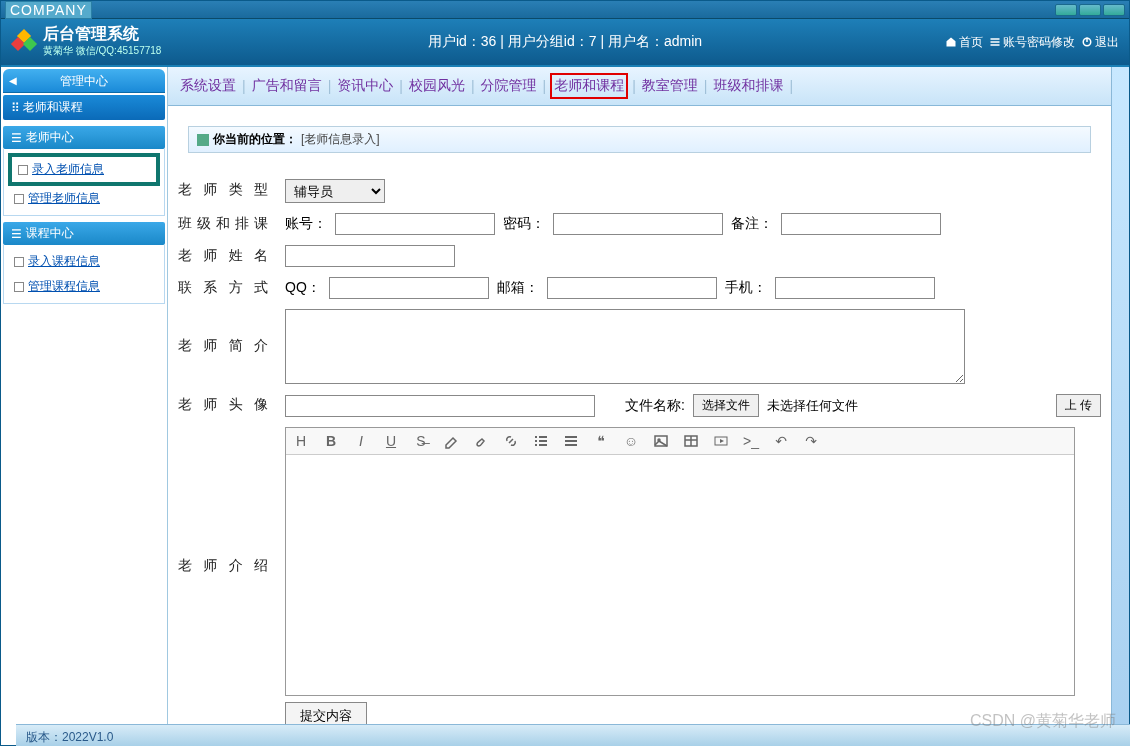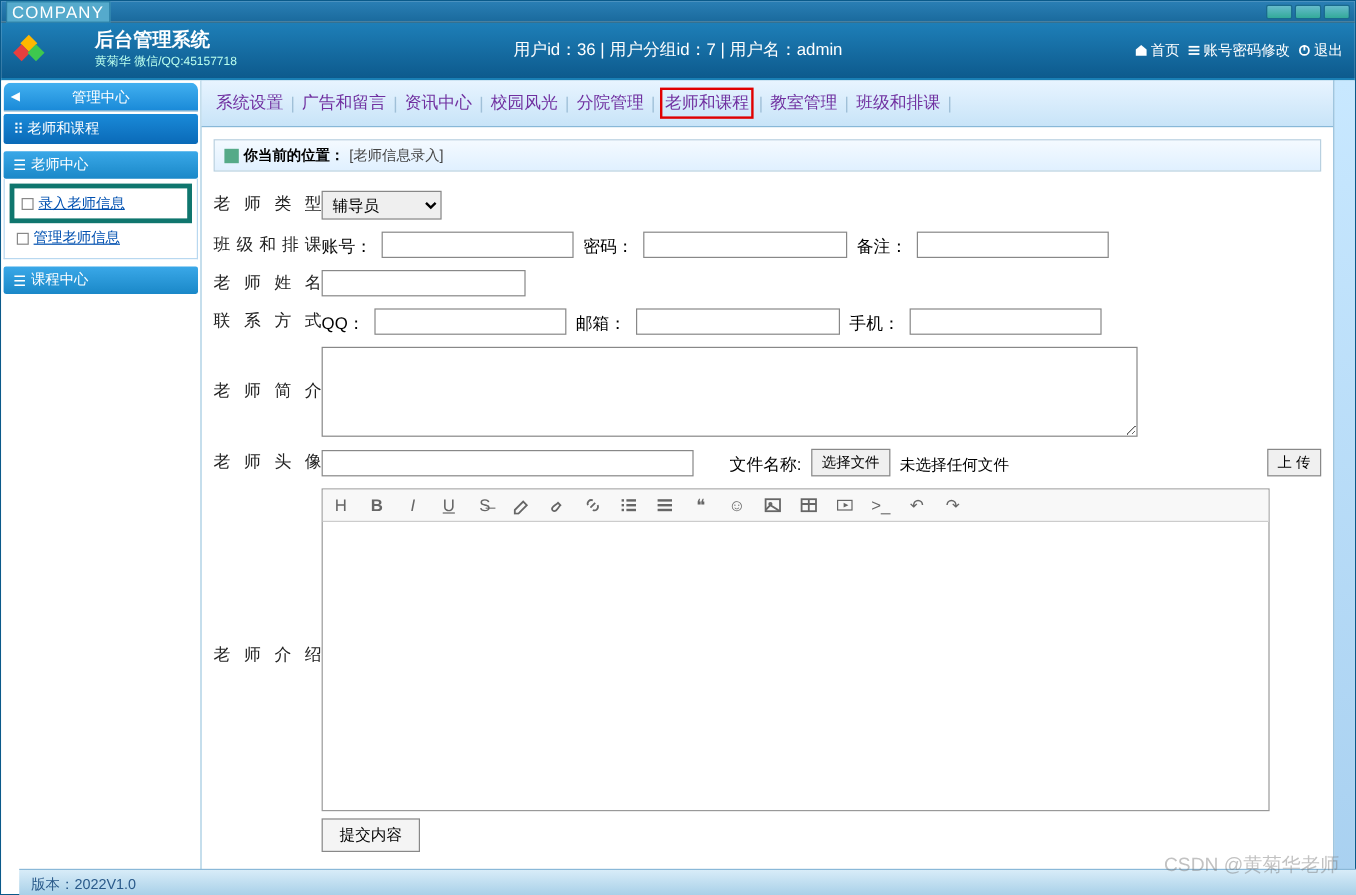--- a/index.html
+++ b/index.html
@@ -2,21 +2,21 @@
 <html><head>
 <meta charset="utf-8">
 <style>
 * { box-sizing: border-box; margin: 0; padding: 0; }
 body { font-family: "Microsoft YaHei", Arial, sans-serif; font-size: 12px; background: #fff; width: 1130px; height: 746px; overflow: hidden; position: relative; }
 .window-frame { border: 1px solid #0a5a8a; width: 1130px; height: 746px; display: flex; flex-direction: column; }
 .titlebar { background: linear-gradient(#2a7fb5,#1a6a9d); height: 18px; border-bottom: 1px solid #0a4a6a; display: flex; align-items: center; padding: 0 4px; }
 .titlebar .company { background: #5ac; color: #fff; font-size: 14px; padding: 0 4px; border: 1px solid #2a7fa5; letter-spacing: 1px; font-weight: normal; }
 .titlebar .win-btns { margin-left: auto; display: flex; gap: 2px; }
 .titlebar .win-btn { width: 22px; height: 12px; background: linear-gradient(#6bc,#3a9); border: 1px solid #1a6a8d; border-radius: 2px; }
-.header { background: linear-gradient(#1e7fb8,#0d5a8d); height: 46px; display: flex; align-items: center; color: #fff; padding: 0 10px; position: relative; gap: 36px; }
+.header { background: linear-gradient(#1e7fb8,#0d5a8d); height: 46px; display: flex; align-items: center; color: #fff; padding: 0 10px; position: relative; }
 .logo-cubes { width: 26px; height: 26px; margin-right: 6px; position: relative; }
 .logo-cubes .c { position: absolute; width: 10px; height: 10px; transform: rotate(45deg); }
 .logo-cubes .c1 { background: #ffb700; top: 2px; left: 8px; }
 .logo-cubes .c2 { background: #e83e3e; top: 10px; left: 2px; }
 .logo-cubes .c3 { background: #3ec74e; top: 10px; left: 14px; }
 .app-title { font-size: 16px; font-weight: bold; line-height: 1; }
 .app-sub { font-size: 10px; color: #bfe; margin-top: 2px; }
 .user-line { position: absolute; left: 50%; transform: translateX(-50%); font-size: 14px; white-space: nowrap; }
 .header-actions { margin-left: auto; display: flex; gap: 6px; font-size: 12px; }
 .header-actions .ha { color: #fff; cursor: pointer; display: flex; align-items: center; gap: 2px; }
@@ -31,28 +31,28 @@
 .side-cat { background: linear-gradient(#3aa8e8,#1a88c8); color: #fff; padding: 3px 8px; font-size: 12px; border-radius: 2px; margin-top: 2px; display: flex; align-items: center; gap: 4px; }
 .side-body { border: 1px solid #b8d8f0; border-top: none; padding: 4px; }
 .side-link { font-size: 12px; padding: 4px 6px; color: #0050b0; text-decoration: underline; cursor: pointer; display: flex; align-items: center; gap: 4px; }
 .side-link.hl { border: 4px solid #0f766e; }
 .bullet { width: 10px; height: 10px; border: 1px solid #888; display: inline-block; }
 .main { flex: 1; display: flex; flex-direction: column; min-width: 0; }
 .topnav { background: linear-gradient(#e8f4ff,#c8e4f8); border-bottom: 1px solid #88b8d8; padding: 6px 10px; display: flex; align-items: center; gap: 4px; flex-wrap: wrap; font-size: 14px; }
 .topnav .tn-item { color: #7030a0; cursor: pointer; padding: 2px 2px; font-family: Liberation Serif, serif; }
 .topnav .tn-sep { color: #a0c0d8; }
 .topnav .tn-item.hl { border: 2px solid #e00000; color: #7030a0; }
-.breadcrumb { background: linear-gradient(#f4faff,#e0f0ff); border-bottom: 1px solid #c0d8e8; padding: 4px 8px; font-size: 12px; display: flex; align-items: center; gap: 4px; margin: 10px; border: 1px solid #b8d0e0; }
+.breadcrumb { background: linear-gradient(#f4faff,#e0f0ff); border-bottom: 1px solid #c0d8e8; padding: 4px 8px; font-size: 12px; display: flex; align-items: center; gap: 4px; margin: 20px; border: 1px solid #b8d0e0; }
 .bc-icon { width: 12px; height: 12px; background: #5a8; display: inline-block; }
 .bc-bold { font-weight: bold; }
 .bc-path { color: #444; }
 .content { flex: 1; overflow: auto; padding: 6px 10px; }
 .form-row { display: flex; align-items: flex-start; margin-bottom: 10px; font-size: 14px; }
 .form-label { width: 90px; text-align: justify; text-align-last: justify; padding-top: 2px; color: #222; }
-.form-ctrl { flex: 1; display: flex; align-items: flex-end; gap: 8px; flex-wrap: wrap; }
+.form-ctrl { flex: 1; display: flex; align-items: center; gap: 8px; flex-wrap: wrap; margin-left: 17px; }
 select, input[type=text], textarea { border: 1px solid #888; padding: 2px 4px; font-size: 13px; font-family: inherit; }
 select { height: 24px; }
 input[type=text] { height: 22px; }
 textarea { resize: vertical; }
 .inline-label { font-size: 14px; }
 .btn-small { border: 1px solid #888; background: #f0f0f0; padding: 2px 8px; cursor: pointer; font-size: 12px; }
 .editor-box { border: 1px solid #999; background: #fff; }
 .editor-toolbar { background: #f8f8f8; border-bottom: 1px solid #ccc; padding: 4px 6px; display: flex; gap: 12px; align-items: center; }
 .et-btn { width: 18px; height: 18px; display: flex; align-items: center; justify-content: center; color: #666; cursor: pointer; }
 .et-btn svg { width: 16px; height: 16px; }
@@ -134,20 +134,30 @@
             <span class="bullet"></span>
             <span>管理老师信息</span>
           </div>
         </div>
       </div>
       <div class="side-section">
         <div class="side-cat">
           <span class="dots">☰</span>
           <span>课程中心</span>
         </div>
+        <div class="side-body">
+          <div class="side-link">
+            <span class="bullet"></span>
+            <span>录入课程信息</span>
+          </div>
+          <div class="side-link">
+            <span class="bullet"></span>
+            <span>管理课程信息</span>
+          </div>
+        </div>
       </div>
     </div>
 
     <div class="main">
       <div class="topnav">
         <span class="tn-item">系统设置</span>
           <span class="tn-sep">|</span>
         <span class="tn-item">广告和留言</span>
           <span class="tn-sep">|</span>
         <span class="tn-item">资讯中心</span>

